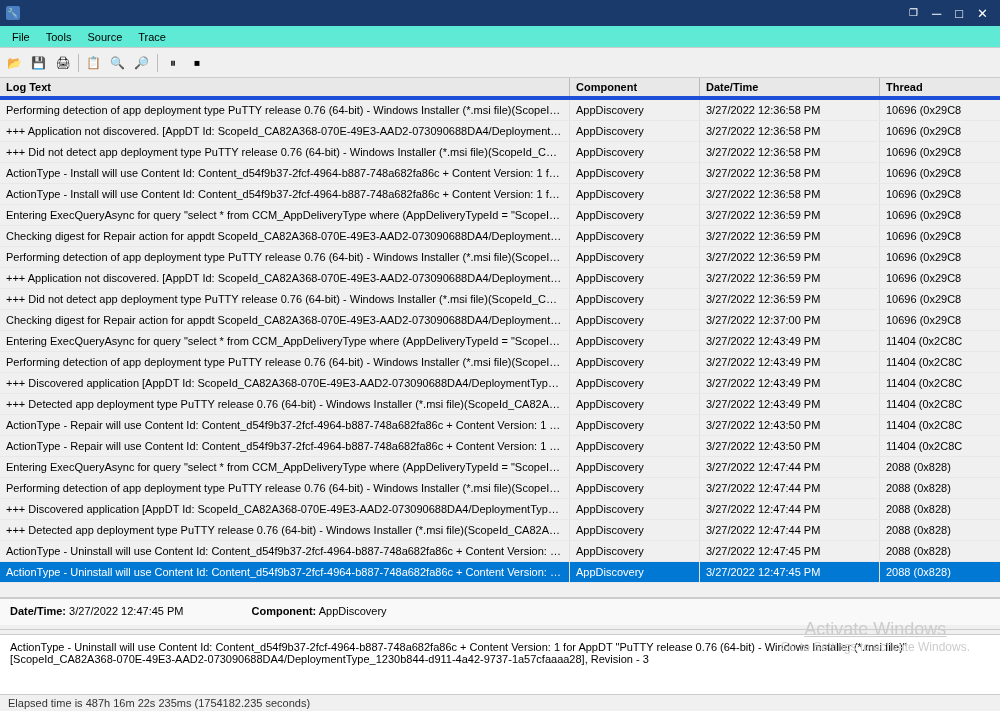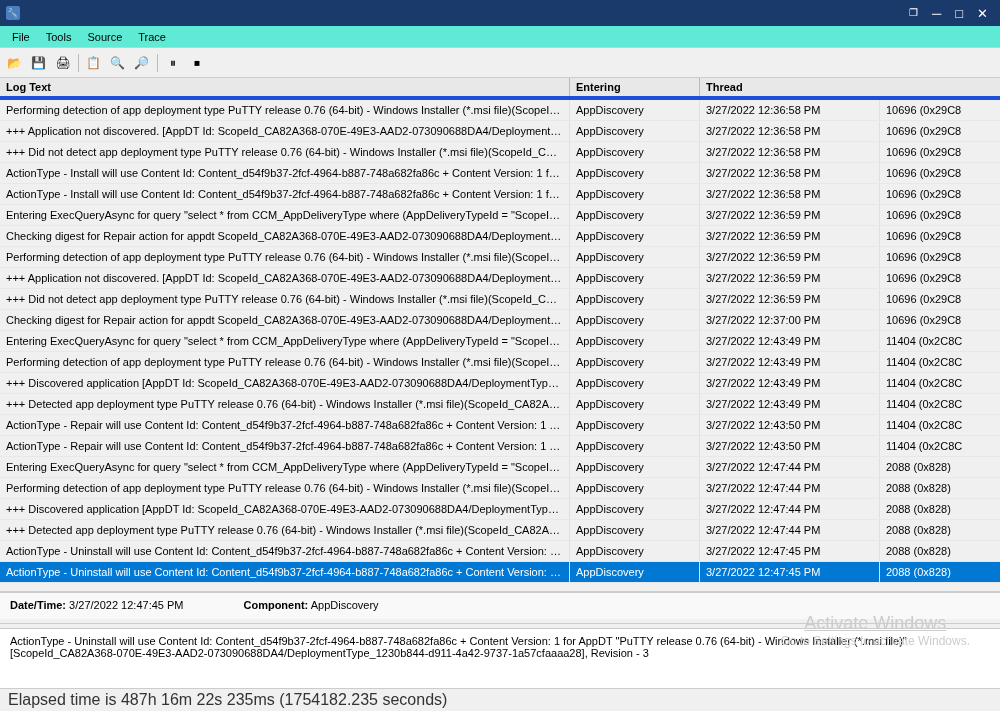--- a/index.html
+++ b/index.html
@@ -99,21 +99,21 @@
       line-height: 16px;
     }
     .log-cell:last-child { border-right: none; }
 
     .detail-panel {
       background: #f9f9f9;
       border-top: 1px solid #ccc;
       padding: 6px 10px;
       font-size: 11px;
     }
-    .detail-row { display: flex; gap: 20px; margin-bottom: 2px; }
+    .detail-row { display: flex; gap: 28px; margin-bottom: 2px; }
     .detail-label { font-weight: bold; min-width: 80px; }
     .detail-value { color: #000; }
 
     .detail-separator { border-top: 1px solid #ccc; margin: 4px 0; }
 
     .message-panel {
       background: white;
       border-top: 1px solid #ccc;
       padding: 6px 10px;
       font-size: 11px;
@@ -130,21 +130,21 @@
       color: #ccc;
       font-size: 16px;
       text-align: center;
       pointer-events: none;
     }
 
     .status-bar {
       background: #f0f0f0;
       border-top: 1px solid #ccc;
       padding: 2px 8px;
-      font-size: 16px;
+      font-size: 11px;
       color: #333;
     }
 
     ::-webkit-scrollbar { width: 12px; }
     ::-webkit-scrollbar-track { background: #f0f0f0; }
     ::-webkit-scrollbar-thumb { background: #bbb; border: 2px solid #f0f0f0; }
   </style>
 </head>
 <body>
 
@@ -180,21 +180,22 @@
     <div class="toolbar-separator"></div>
     <button class="toolbar-btn" title="Pause">⏸</button>
     <button class="toolbar-btn" title="Stop">⏹</button>
   </div>
 
   <div class="main-content" style="flex:1; display:flex; flex-direction:column; overflow:hidden; position:relative;">
 
     <div class="log-table-container" style="flex:1; min-height:0;">
       <div class="log-table-header">
         <div class="col-header">Log Text</div>
-        <div class="col-header">Entering</div>
+        <div class="col-header">Component</div>
+        <div class="col-header">Date/Time</div>
         <div class="col-header">Thread</div>
       </div>
       <div class="log-table-body" id="log-body">
 
       <div class="log-row">
             <div class="log-cell">Performing detection of app deployment type PuTTY release 0.76 (64-bit) - Windows Installer (*.msi file)(ScopeId_CA82A368-070E...</div>
             <div class="log-cell">AppDiscovery</div>
             <div class="log-cell">3/27/2022 12:36:58 PM</div>
             <div class="log-cell">10696 (0x29C8</div>
           </div>

